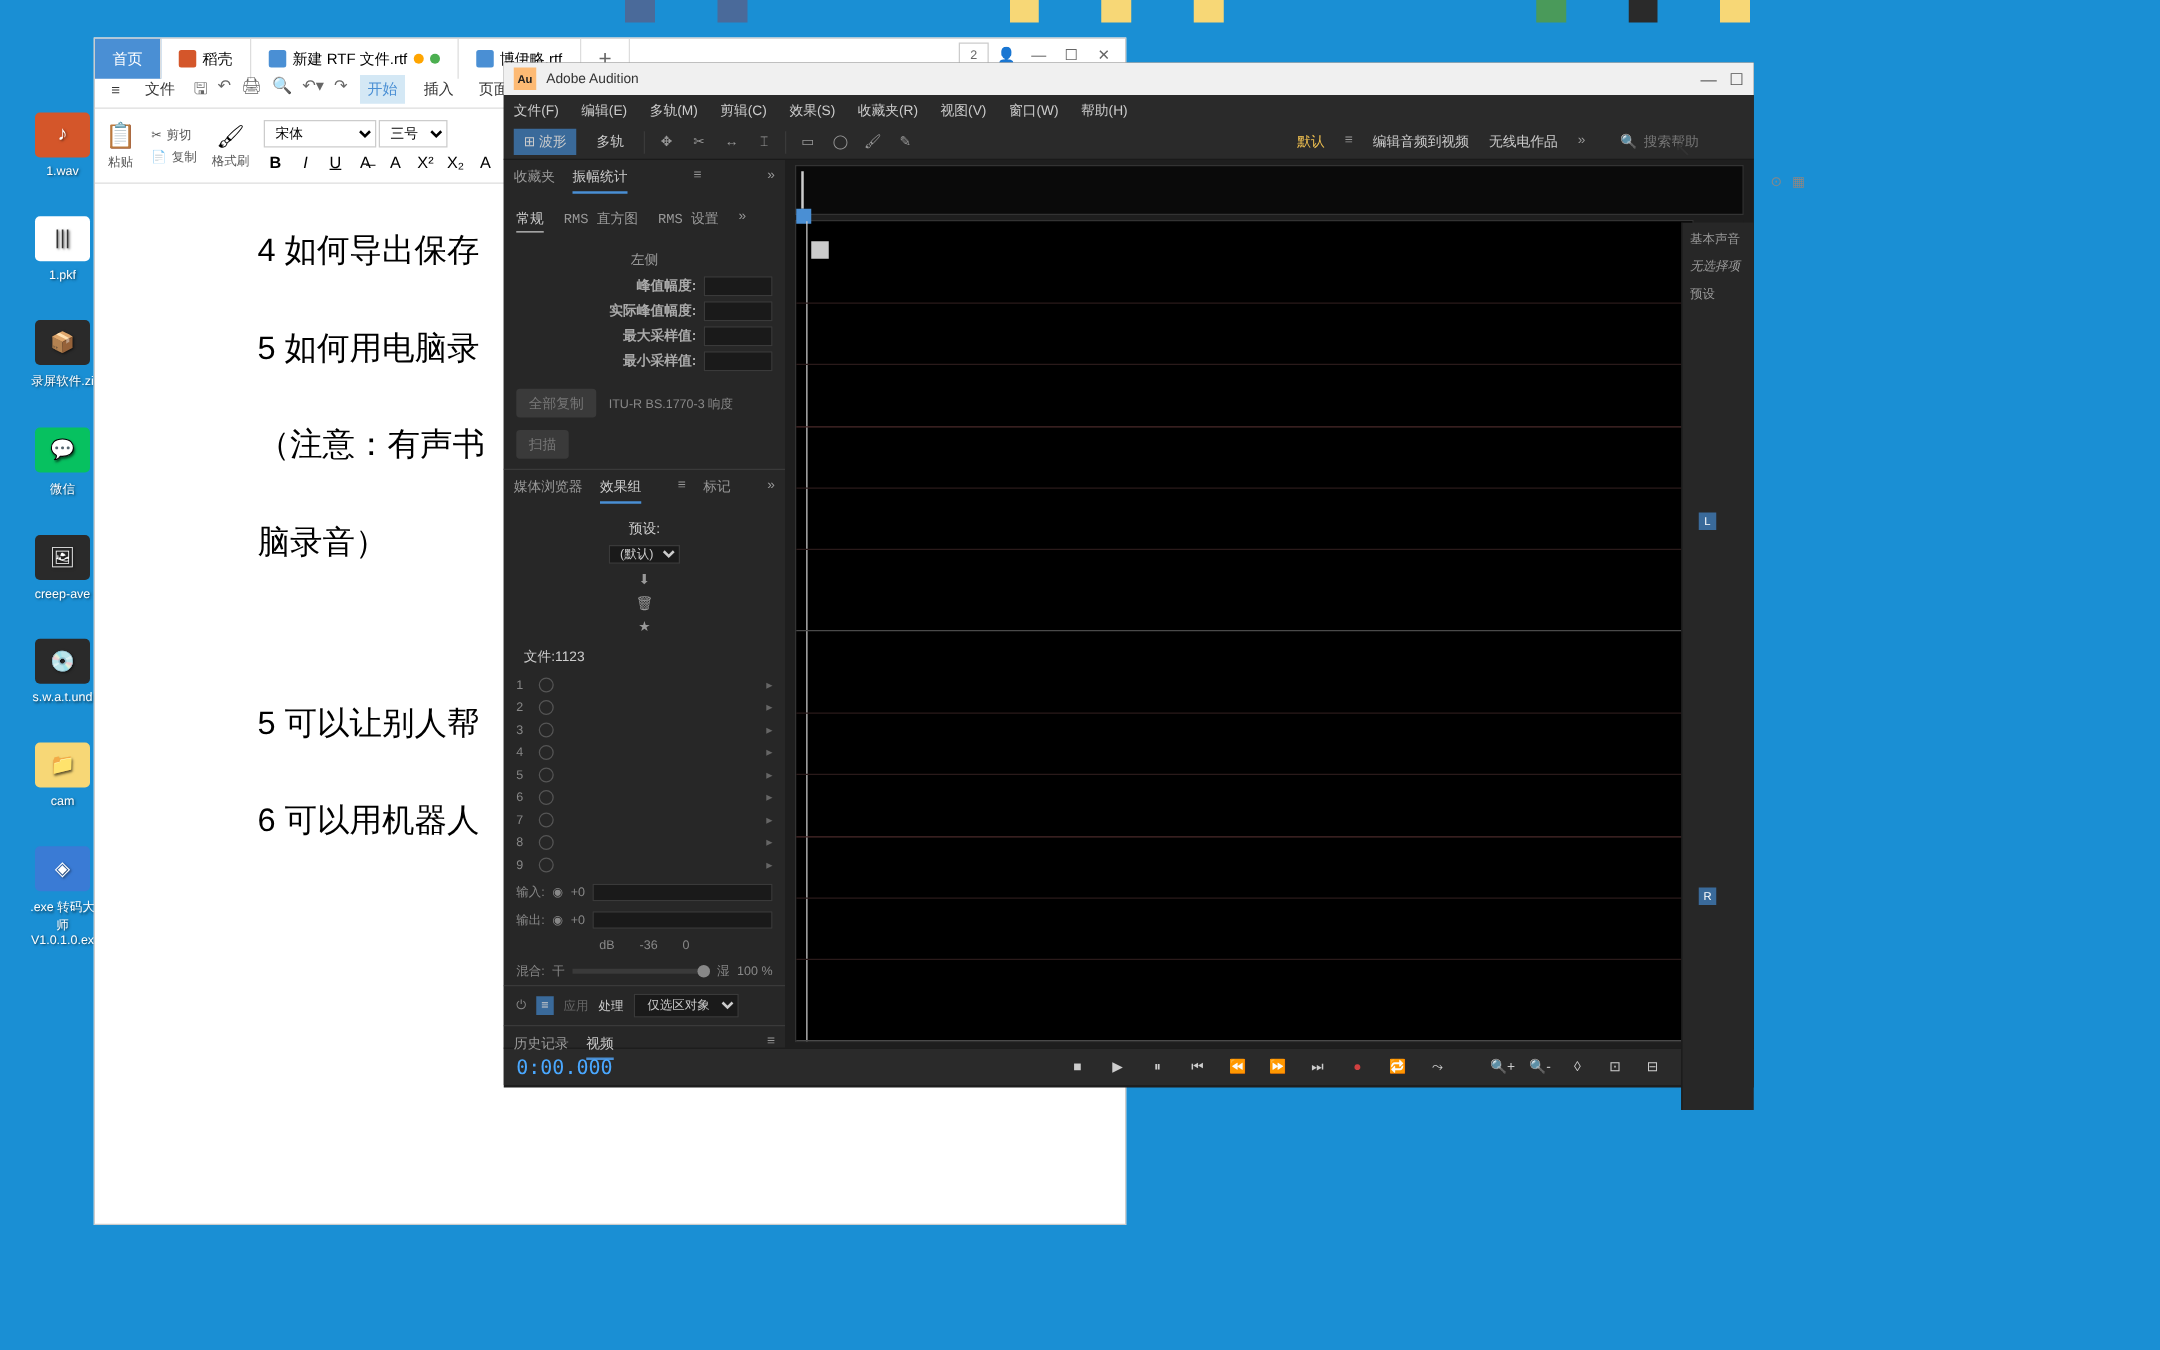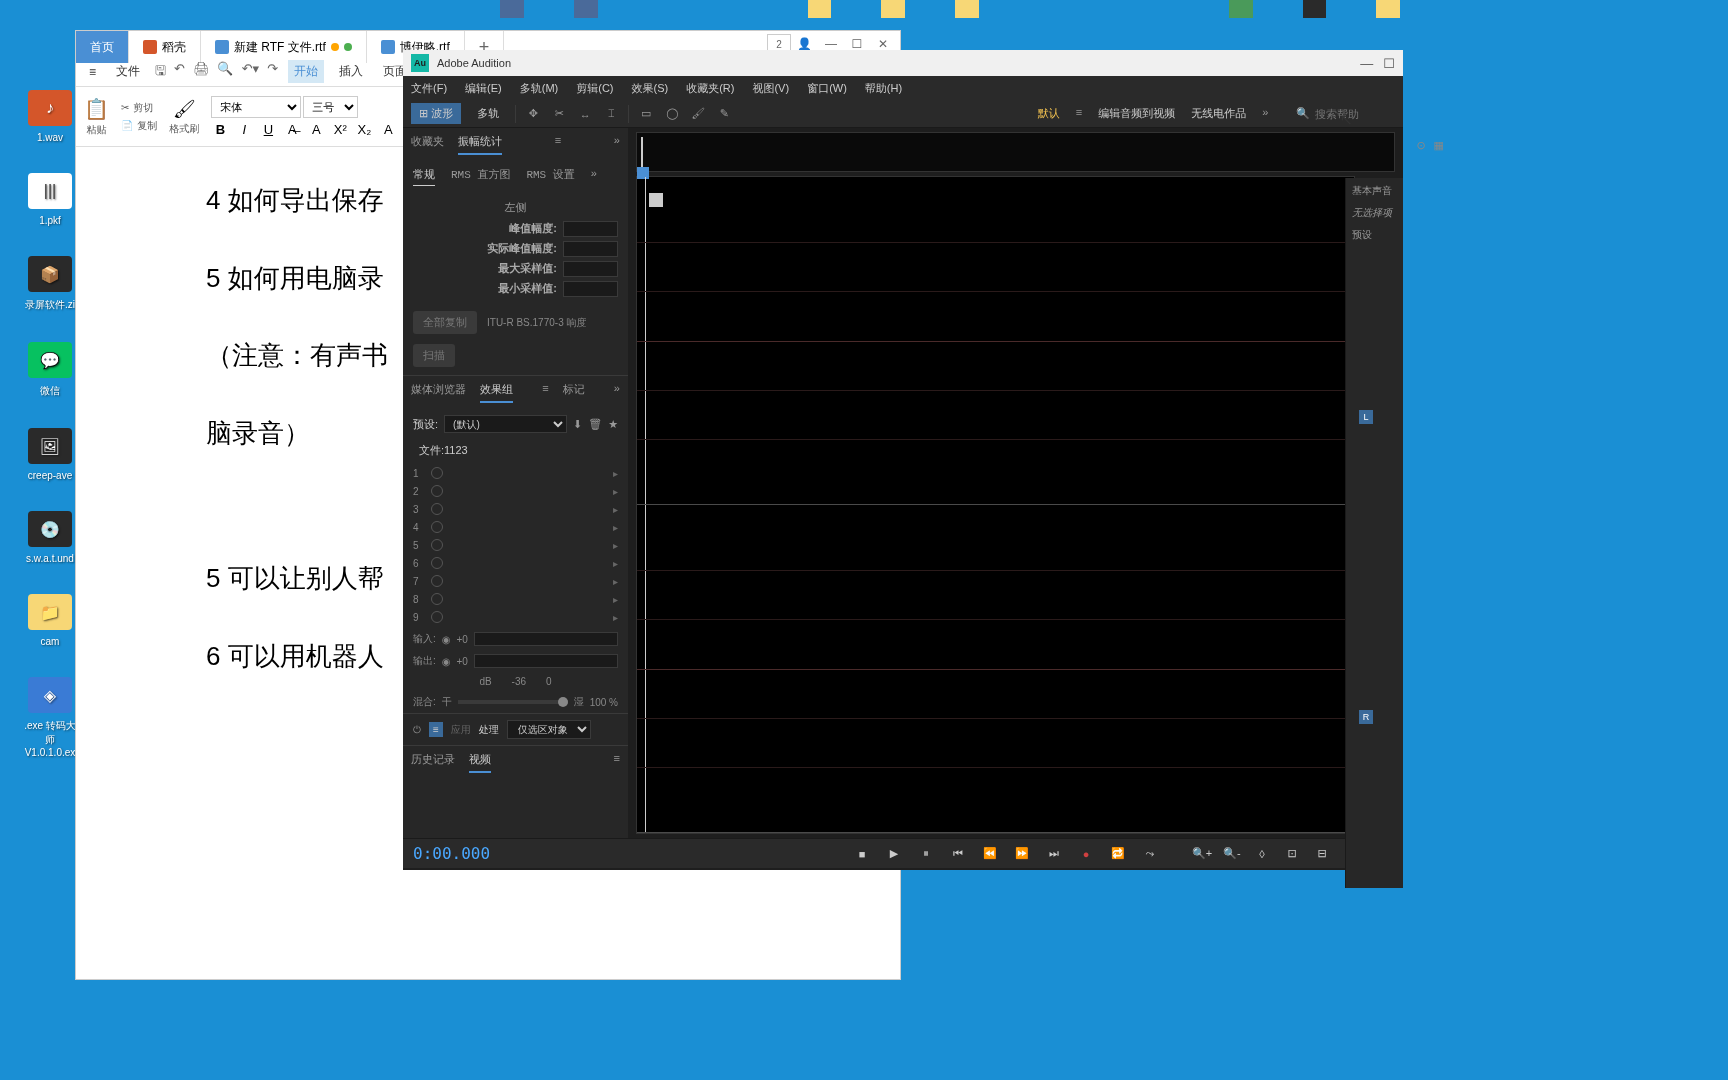--- a/index.html
+++ b/index.html
@@ -50,21 +50,21 @@
 .font-select.size { width: 55px; }
 .format-btns { display: flex; gap: 6px; font-size: 13px; font-family: serif; }
 .format-btn { width: 18px; text-align: center; }
 
 .wps-content { padding: 20px 40px; font-family: "SimSun", serif; font-size: 26px; line-height: 2.6; color: #000; }
 .wps-content p { margin-bottom: 10px; padding-left: 90px; text-indent: 0; }
 
 
 .au-window { position: absolute; top: 50px; left: 403px; width: 1000px; height: 820px; background: #1e1e1e; color: #ccc; font-size: 11px; }
 .au-titlebar { height: 26px; background: #f0f0f0; display: flex; align-items: center; padding: 0 8px; color: #333; }
-.au-logo { width: 18px; height: 18px; background: #14b8a6; color: #1e1e1e; display: flex; align-items: center; justify-content: center; font-size: 9px; font-weight: bold; margin-right: 8px; }
+.au-logo { width: 18px; height: 18px; background: #fdba74; color: #1e1e1e; display: flex; align-items: center; justify-content: center; font-size: 9px; font-weight: bold; margin-right: 8px; }
 .au-window-controls { margin-left: auto; display: flex; gap: 10px; font-size: 13px; color: #555; }
 .au-cursor { position: absolute; top: 60px; right: 50px; color: #333; font-size: 16px; }
 
 .au-menubar { height: 24px; display: flex; align-items: center; padding: 0 8px; gap: 18px; background: #2a2a2a; font-size: 11px; }
 .au-menu-item { color: #ccc; }
 
 .au-toolbar { height: 28px; display: flex; align-items: center; padding: 0 8px; gap: 8px; background: #2a2a2a; border-bottom: 1px solid #1a1a1a; }
 .au-tool-btn { padding: 3px 8px; color: #ccc; font-size: 11px; }
 .au-tool-btn.active { background: #3a6a9a; }
 .au-tool-icon { width: 18px; height: 18px; display: flex; align-items: center; justify-content: center; color: #999; }
@@ -86,23 +86,23 @@
 
 .au-stats { padding: 8px 10px; font-size: 11px; color: #999; }
 .au-stats-title { text-align: center; margin-bottom: 6px; }
 .au-stats-row { display: flex; justify-content: flex-end; gap: 6px; margin-bottom: 4px; }
 .au-stats-label { color: #aaa; font-weight: bold; }
 .au-stats-val { width: 55px; height: 16px; background: #1a1a1a; border: 1px solid #3a3a3a; }
 .au-stats-btn { padding: 4px 10px; background: #3a3a3a; color: #777; border-radius: 3px; margin-top: 6px; display: inline-block; }
 .au-stats-info { color: #888; font-size: 10px; margin-top: 6px; }
 
 .au-fx-section { border-top: 1px solid #3a3a3a; }
-.au-preset-row { display: flex; align-items: center; gap: 6px; padding: 6px 10px; font-size: 11px; }
+.au-preset-row { display: flex; align-items: center; gap: 6px; padding: 6px 10px; font-size: 11px; flex-direction: column; }
 .au-preset-select { flex: 1; height: 18px; background: #1a1a1a; border: 1px solid #3a3a3a; color: #ccc; font-size: 10px; padding: 0 4px; }
-.au-file-label { padding: 4px 16px; color: #ccc; }
+.au-file-label { padding: 4px 2px; color: #ccc; margin-left: 14px; }
 .au-fx-slots { padding: 2px 10px; }
 .au-fx-slot { display: flex; align-items: center; gap: 8px; height: 18px; font-size: 10px; color: #888; }
 .au-fx-slot .num { width: 10px; }
 .au-fx-slot .power { width: 12px; height: 12px; border: 1px solid #555; border-radius: 50%; }
 .au-fx-slot .arrow { margin-left: auto; color: #666; }
 .au-io-row { display: flex; align-items: center; gap: 6px; padding: 4px 10px; font-size: 10px; color: #888; }
 .au-io-meter { flex: 1; height: 14px; background: #1a1a1a; border: 1px solid #3a3a3a; }
 .au-mix-row { display: flex; align-items: center; gap: 6px; padding: 4px 10px; font-size: 10px; color: #888; }
 .au-bottom-row { display: flex; align-items: center; gap: 8px; padding: 6px 10px; font-size: 10px; border-top: 1px solid #3a3a3a; }
 .au-bottom-select { background: #1a1a1a; border: 1px solid #3a3a3a; color: #ccc; padding: 2px 6px; font-size: 10px; }

